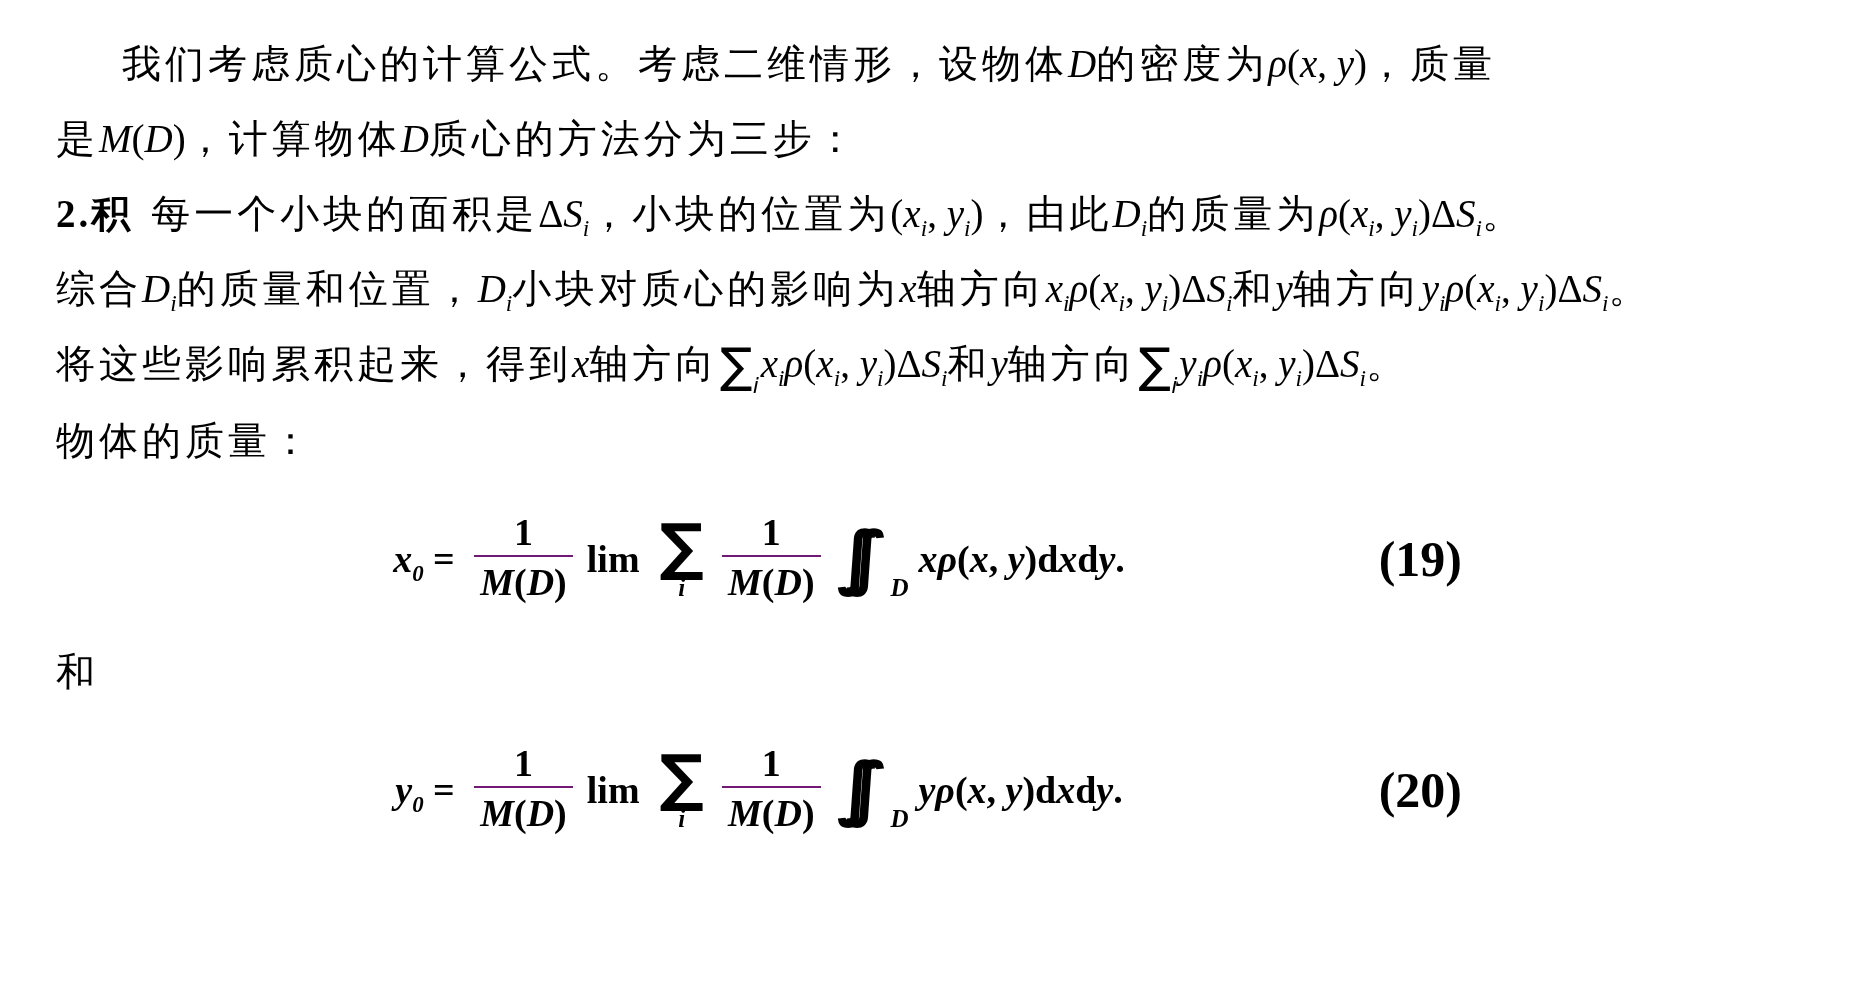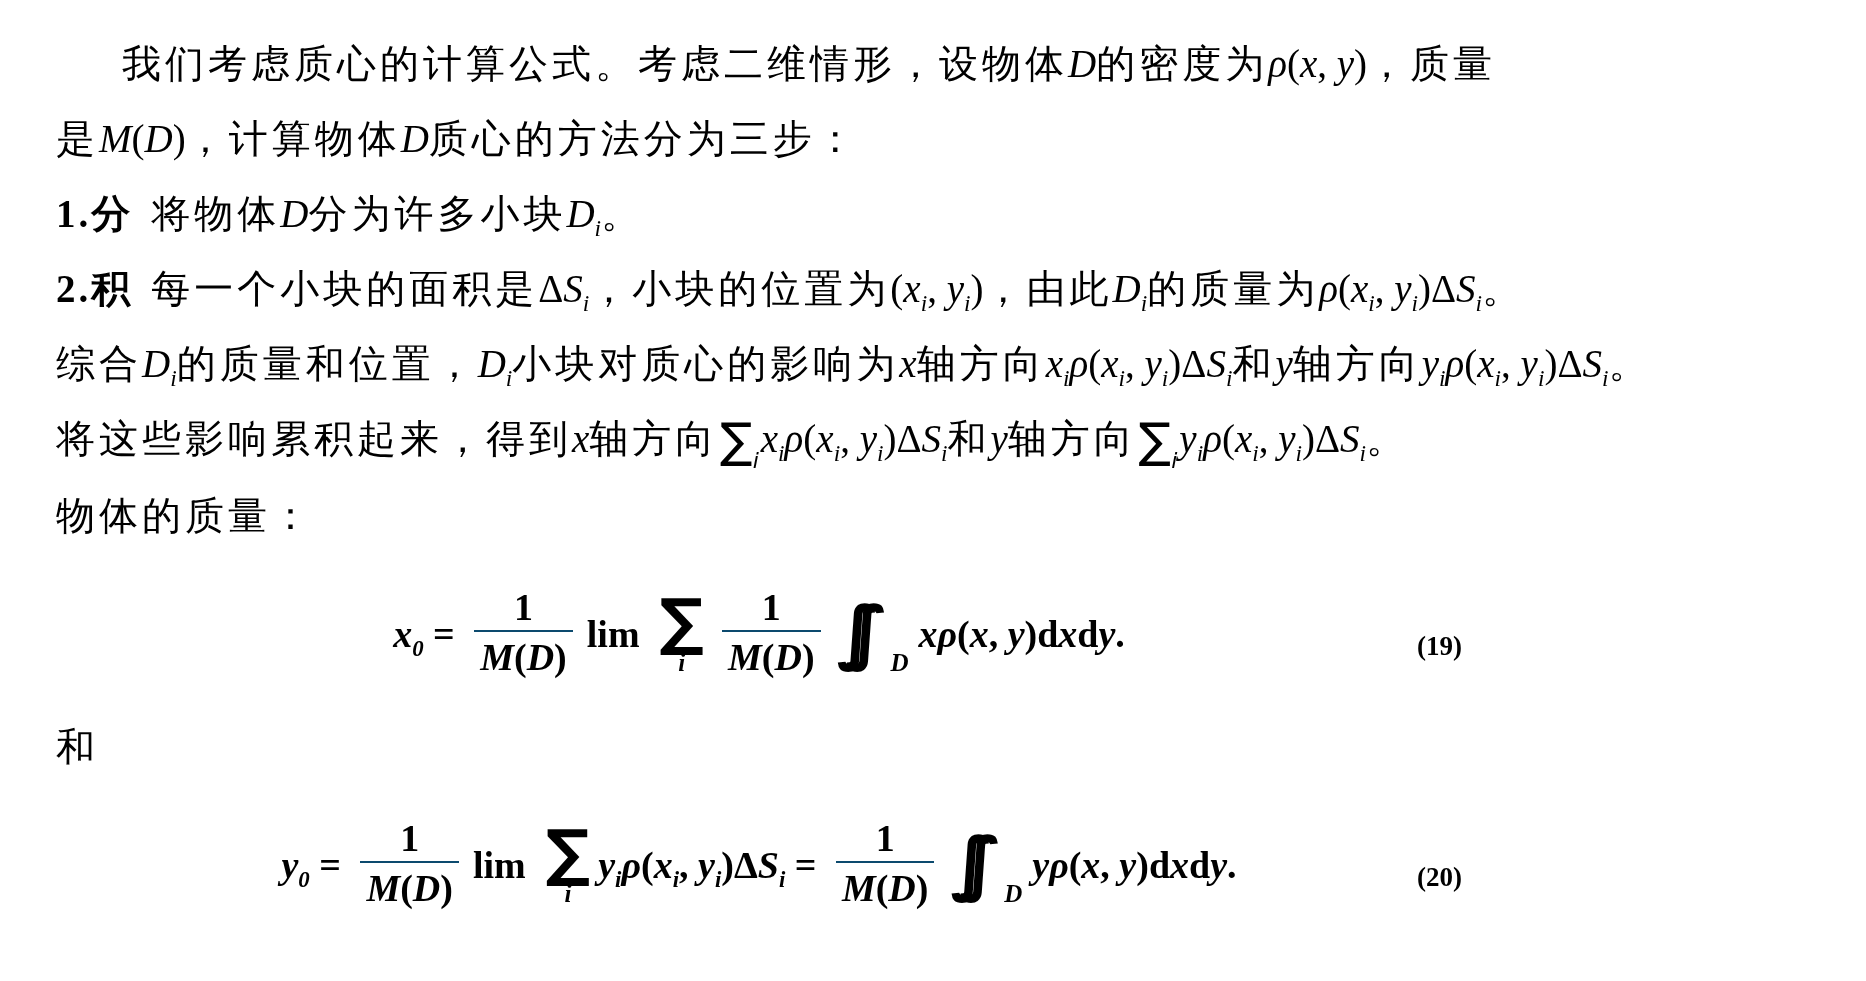--- a/index.html
+++ b/index.html
@@ -32,38 +32,37 @@
     width:1406px;height:150px;
     margin-top:6px;
     display:flex;align-items:center;justify-content:center;
     font-size:38px;
     font-weight:bold;
   }
   .eqcontent{display:inline-flex;align-items:center;}
   .eqseq{white-space:pre;}
   .frac{display:inline-flex;flex-direction:column;align-items:center;margin:0 10px;}
   .frac .num{line-height:1.15;padding:0 6px;}
-  .frac .den{border-top:2px solid #0c4a6e;line-height:1.25;padding:2px 6px 0 6px;white-space:pre;}
+  .frac .den{border-top:2px solid #701a75;line-height:1.25;padding:2px 6px 0 6px;white-space:pre;}
   .op{margin:0 20px 0 4px;}
   .bigsum{display:inline-flex;flex-direction:column;align-items:center;margin:0 8px 0 0;}
   .bigsigma{font-size:62px;line-height:58px;}
   .under{font-size:25px;line-height:24px;font-style:italic;}
   .iint{position:relative;display:inline-flex;align-items:center;margin:0 14px 0 6px;padding-right:16px;top:-2px;}
   .int{font-size:70px;line-height:74px;}
   .int2{margin-left:-0.48em;}
   .intsub{position:absolute;right:-4px;bottom:-8px;font-size:25px;font-style:italic;}
-  .eqnum{position:absolute;right:0;top:50%;transform:translateY(-50%);font-size:27px;font-style:normal;margin-top:12px;}
+  .eqnum{position:absolute;right:0;top:50%;transform:translateY(-50%);font-size:50px;font-style:normal;}
 </style>
 </head>
 <body>
 
 <div id="doc">
     <div class="line indent"><span class="cjk">我们考虑质心的计算公式。考虑二维情形，设物体</span><span class="it">D</span><span class="cjk">的密度为</span><span class="it">ρ</span><span class="rm">(</span><span class="it">x</span><span class="rm">, </span><span class="it">y</span><span class="rm">)</span><span class="cjk">，质量</span></div>
     <div class="line"><span class="cjk">是</span><span class="it">M</span><span class="rm">(</span><span class="it">D</span><span class="rm">)</span><span class="cjk">，计算物体</span><span class="it">D</span><span class="cjk">质心的方法分为三步：</span></div>
-    <div class="line"><span class="cjk bold">1.分</span><span class="cjk">将物体</span><span class="it">D</span><span class="cjk">分为许多小块</span><span class="it">D<sub>i</sub></span><span class="cjk">。</span></div>
     <div class="line"><span class="cjk bold">2.积</span><span class="cjk">每一个小块的面积是</span><span class="rm">Δ</span><span class="it">S<sub>i</sub></span><span class="cjk">，小块的位置为</span><span class="rm">(</span><span class="it">x<sub>i</sub></span><span class="rm">, </span><span class="it">y<sub>i</sub></span><span class="rm">)</span><span class="cjk">，由此</span><span class="it">D<sub>i</sub></span><span class="cjk">的质量为</span><span class="it">ρ</span><span class="rm">(</span><span class="it">x<sub>i</sub></span><span class="rm">, </span><span class="it">y<sub>i</sub></span><span class="rm">)Δ</span><span class="it">S<sub>i</sub></span><span class="cjk">。</span></div>
     <div class="line"><span class="cjk">综合</span><span class="it">D<sub>i</sub></span><span class="cjk">的质量和位置，</span><span class="it">D<sub>i</sub></span><span class="cjk">小块对质心的影响为</span><span class="it">x</span><span class="cjk">轴方向</span><span class="it">x<sub>i</sub></span><span class="it">ρ</span><span class="rm">(</span><span class="it">x<sub>i</sub></span><span class="rm">, </span><span class="it">y<sub>i</sub></span><span class="rm">)Δ</span><span class="it">S<sub>i</sub></span><span class="cjk">和</span><span class="it">y</span><span class="cjk">轴方向</span><span class="it">y<sub>i</sub></span><span class="it">ρ</span><span class="rm">(</span><span class="it">x<sub>i</sub></span><span class="rm">, </span><span class="it">y<sub>i</sub></span><span class="rm">)Δ</span><span class="it">S<sub>i</sub></span><span class="cjk">。</span></div>
     <div class="line"><span class="cjk">将这些影响累积起来，得到</span><span class="it">x</span><span class="cjk">轴方向</span><span class="sym sum">∑<sub>i</sub></span><span class="it">x<sub>i</sub></span><span class="it">ρ</span><span class="rm">(</span><span class="it">x<sub>i</sub></span><span class="rm">, </span><span class="it">y<sub>i</sub></span><span class="rm">)Δ</span><span class="it">S<sub>i</sub></span><span class="cjk">和</span><span class="it">y</span><span class="cjk">轴方向</span><span class="sym sum">∑<sub>i</sub></span><span class="it">y<sub>i</sub></span><span class="it">ρ</span><span class="rm">(</span><span class="it">x<sub>i</sub></span><span class="rm">, </span><span class="it">y<sub>i</sub></span><span class="rm">)Δ</span><span class="it">S<sub>i</sub></span><span class="cjk">。</span></div>
     <div class="line"><span class="cjk">物体的质量：</span></div>
     <span class="eqrow">
       <span class="eqcontent">
         <span class="eqseq"><span class="it">x<sub>0</sub></span><span class="rm"> = </span></span>
         <span class="frac">
           <span class="num"><span class="rm">1</span></span>
           <span class="den"><span class="it">M</span><span class="rm">(</span><span class="it">D</span><span class="rm">)</span></span>
@@ -92,21 +91,20 @@
         <span class="eqseq"><span class="it">y<sub>0</sub></span><span class="rm"> = </span></span>
         <span class="frac">
           <span class="num"><span class="rm">1</span></span>
           <span class="den"><span class="it">M</span><span class="rm">(</span><span class="it">D</span><span class="rm">)</span></span>
         </span>
         <span class="rm op">lim</span>
         <span class="bigsum">
           <span class="sym bigsigma">∑</span>
           <span class="under">i</span>
         </span>
-        <span class="eqseq"><span class="it">y<sub>i</sub></span><span class="it">ρ</span><span class="rm">(</span><span class="it">x<sub>i</sub></span><span class="rm">, </span><span class="it">y<sub>i</sub></span><span class="rm">)Δ</span><span class="it">S<sub>i</sub></span><span class="rm"> = </span></span>
         <span class="frac">
           <span class="num"><span class="rm">1</span></span>
           <span class="den"><span class="it">M</span><span class="rm">(</span><span class="it">D</span><span class="rm">)</span></span>
         </span>
         <span class="iint">
           <span class="sym int">∫</span>
           <span class="sym int int2">∫</span>
           <span class="intsub it">D</span>
         </span>
         <span class="eqseq"><span class="it">y</span><span class="it">ρ</span><span class="rm">(</span><span class="it">x</span><span class="rm">, </span><span class="it">y</span><span class="rm">)d</span><span class="it">x</span><span class="rm">d</span><span class="it">y</span><span class="rm">.</span></span>

